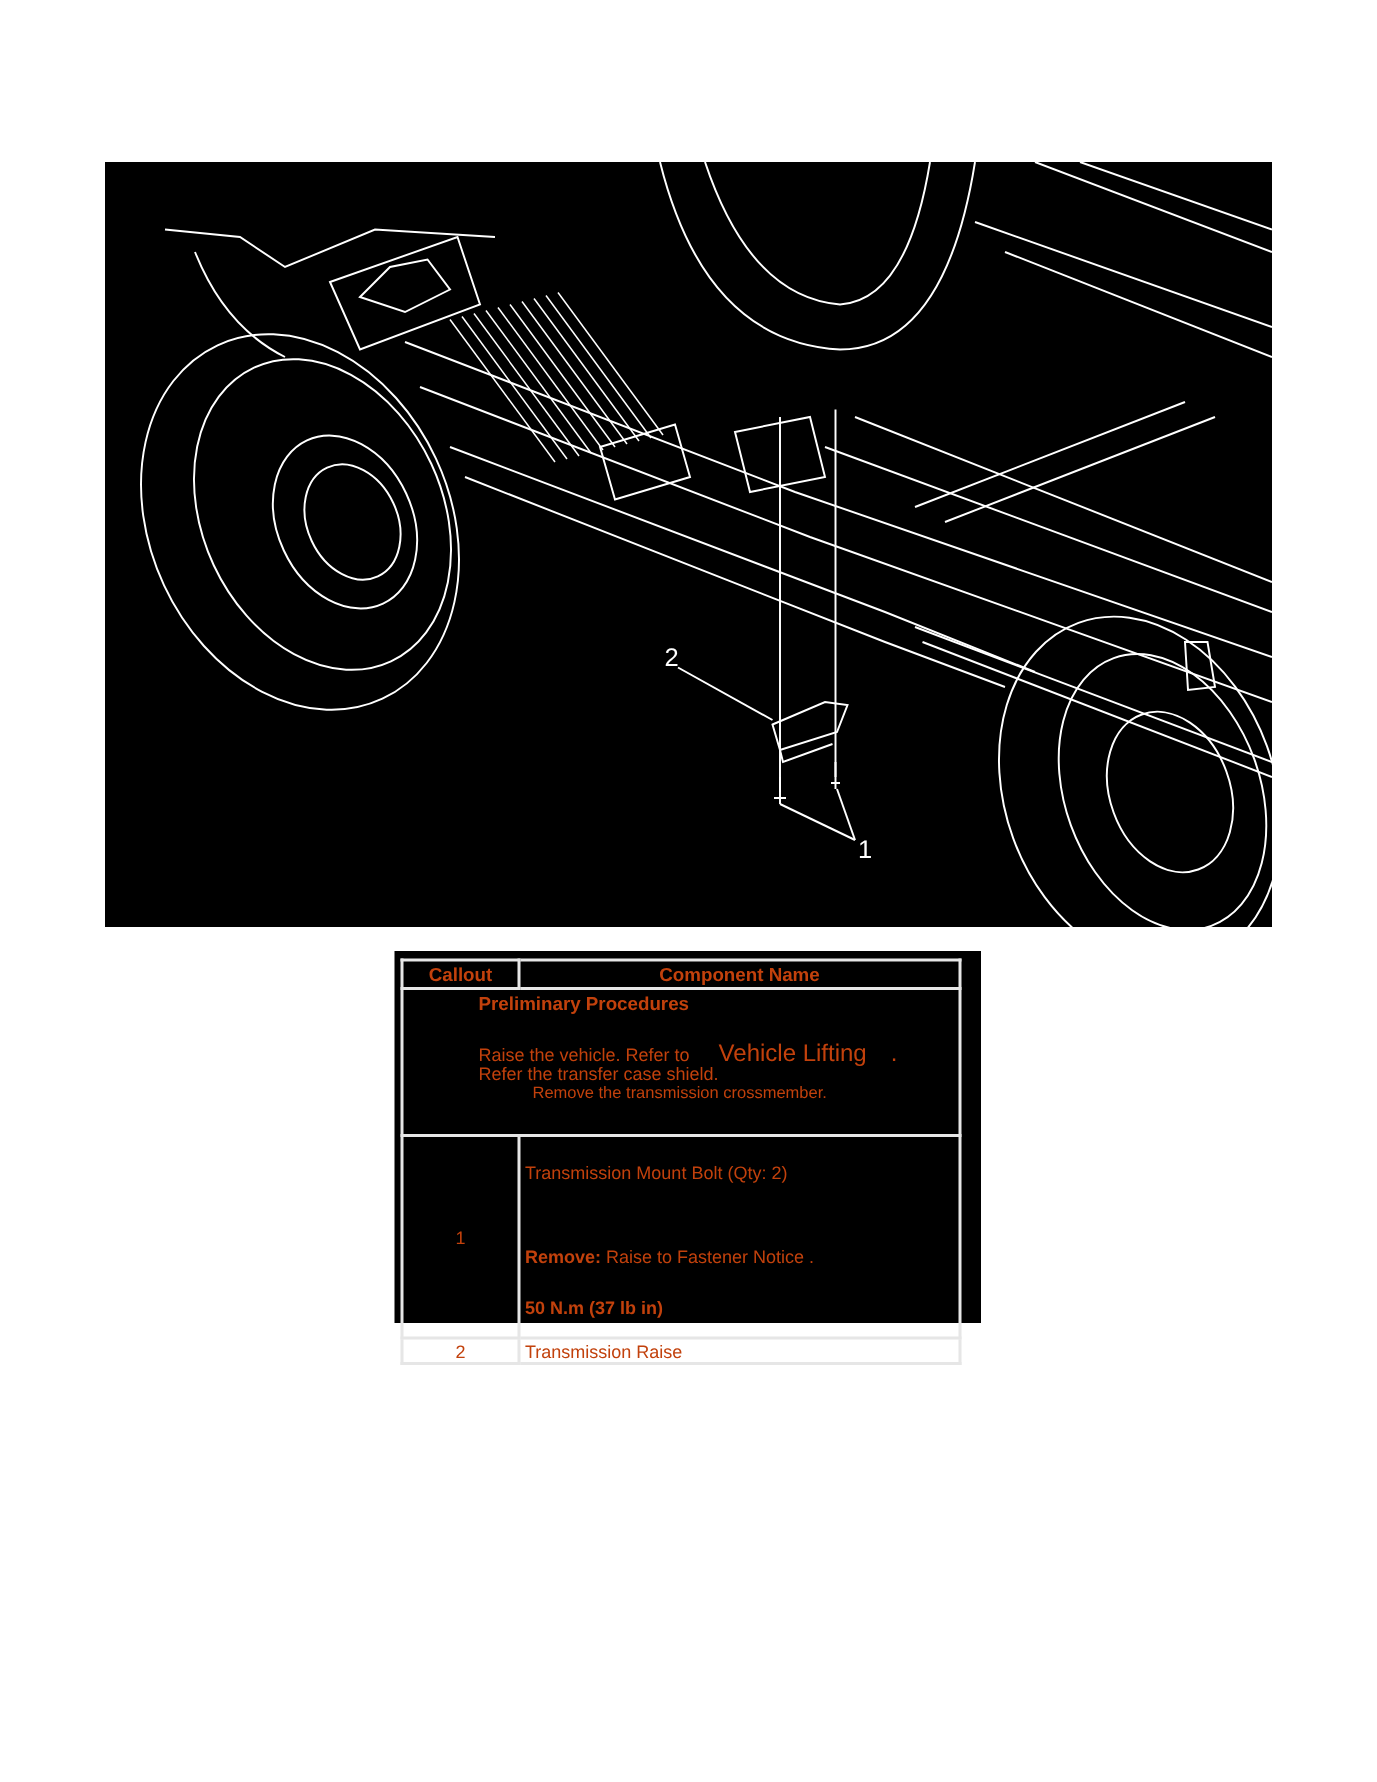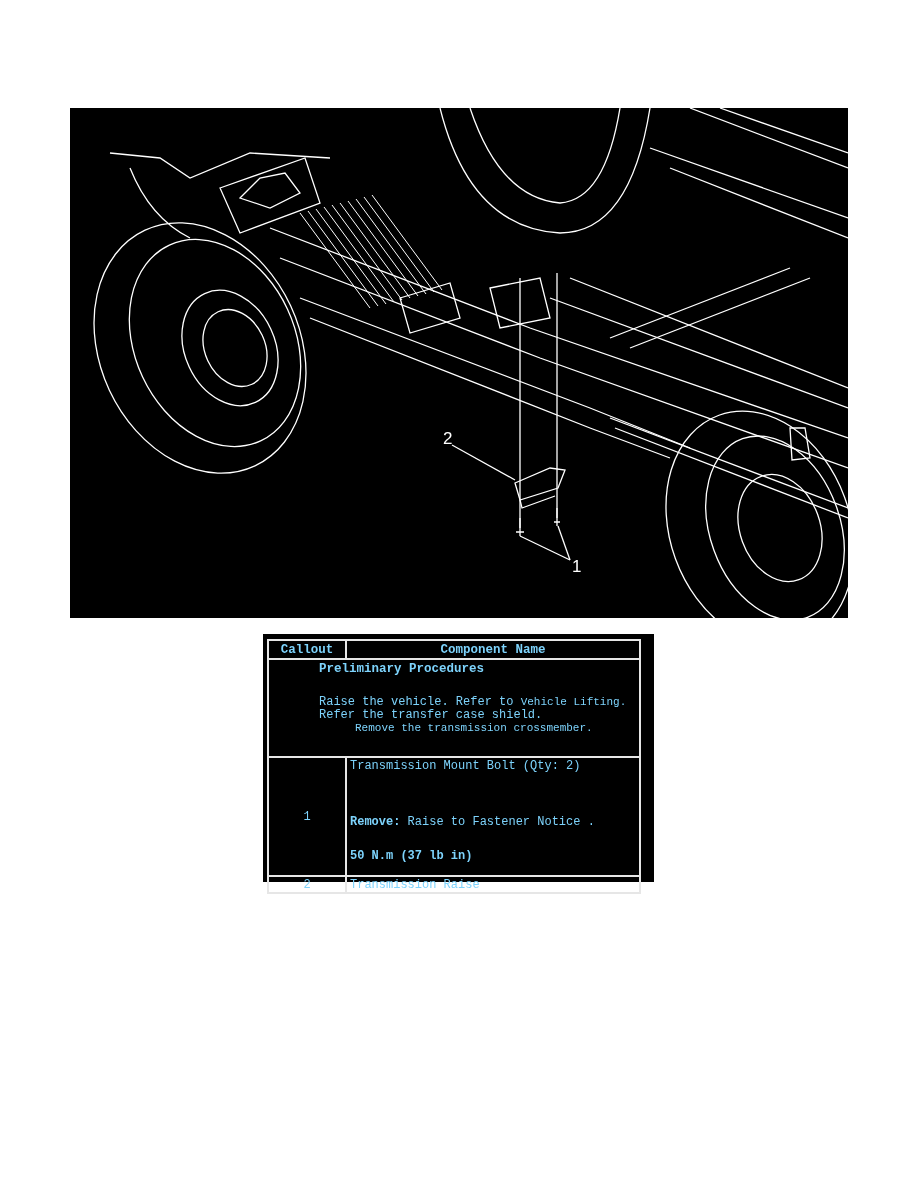--- a/index.html
+++ b/index.html
@@ -2,31 +2,31 @@
 <html><head>
 <meta charset="utf-8">
 <style>
   html, body { margin: 0; padding: 0; background: #ffffff; }
   body { width: 918px; height: 1188px; position: relative; overflow: hidden;
          font-family: "Liberation Sans", sans-serif; }
   .figure { position: absolute; left: 70px; top: 108px; width: 778px; height: 510px; background: #000; overflow: hidden; }
   .figure svg { position: absolute; left: 0; top: 0; }
   .callout-label { position: absolute; color: #fff; font-size: 17px; font-family: "Liberation Sans", sans-serif; }
   .tbl-wrap { position: absolute; left: 263px; top: 634px; width: 391px; height: 248px; background: #000; }
-  table.callouts { position: absolute; left: 4px; top: 5px; width: 374px; border-collapse: collapse; color: #7dd3fc; font-size: 12px; font-family: Liberation Mono, monospace; }
+  table.callouts { position: absolute; left: 4px; top: 5px; width: 374px; border-collapse: collapse; color: #c2410c; font-size: 12px; }
   table.callouts td, table.callouts th { border: 2px solid #e6e6e6; padding: 0 3px; vertical-align: middle; }
   table.callouts th { font-weight: bold; text-align: center; height: 17px; font-size: 12.5px; }
   .c-callout { width: 70px; text-align: center; }
   .prelim-cell { border-bottom: 2px solid #e6e6e6; padding: 2px 0 0 50px !important; vertical-align: top !important; height: 94px; }
   .prelim-title { font-weight: bold; font-size: 12.5px; margin-bottom: 20px; }
   .prelim-line { line-height: 13px; }
   .prelim-line.small { font-size: 11px; margin-left: 36px; }
-  .link-text { font-size: 11px; }
+  .link-text { font-size: 16px; margin-left: 16px; }
   .row1 td { height: 116px; }
-  .row1 .name { vertical-align: top; padding-top: 1px; }
+  .row1 .name { vertical-align: top; padding-top: 17px; }
   .name-line { line-height: 14px; }
   .gap-lg { height: 42px; }
   .gap-md { height: 20px; }
   b.bold { font-weight: bold; }
   .row2 td { height: 15px; }
 </style>
 </head>
 <body>
 
 <div class="figure">

